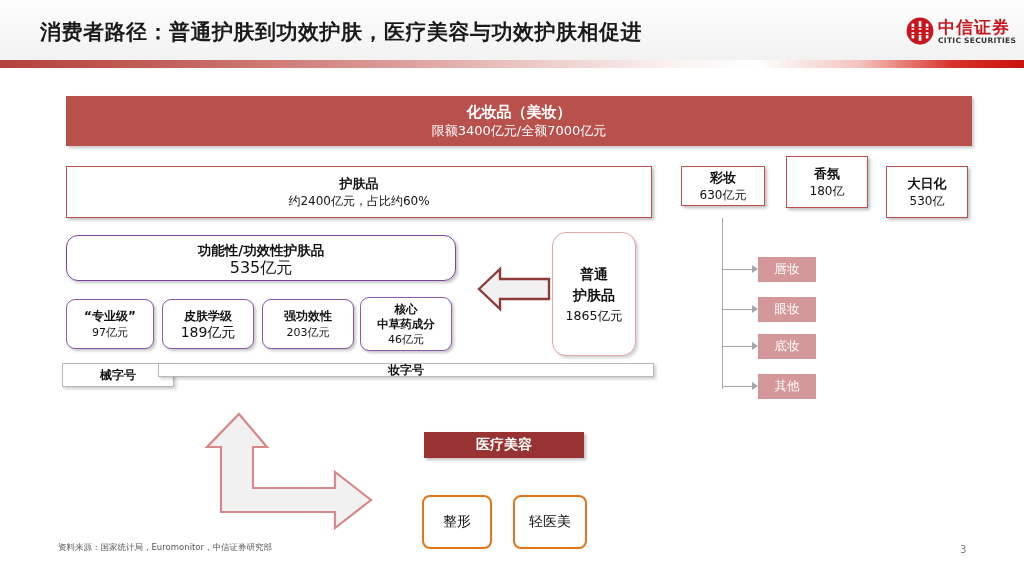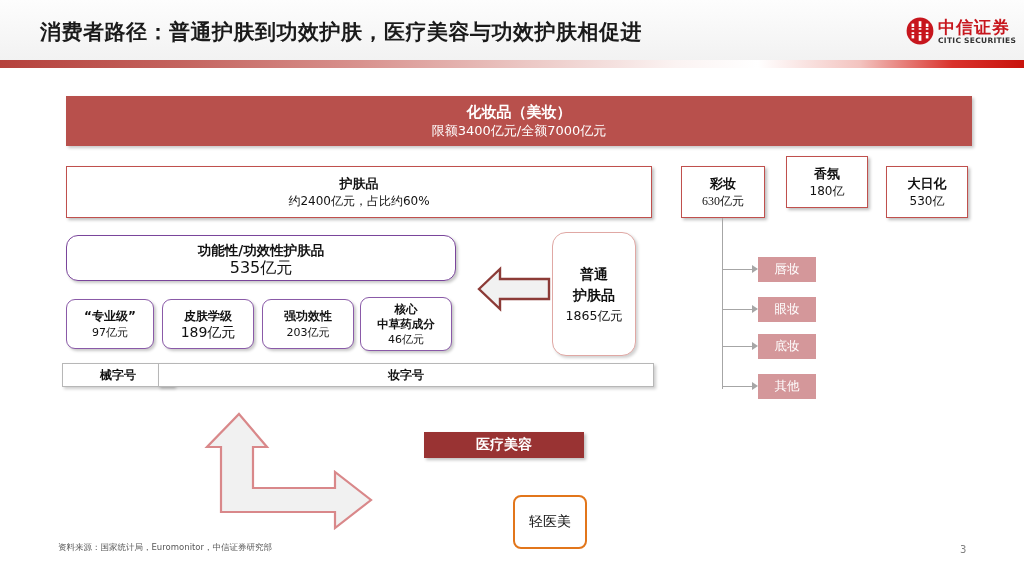--- a/index.html
+++ b/index.html
@@ -132,21 +132,21 @@
   <div class="box redbar" style="left:66px; top:96px; width:906px; height:50px;">
     <div class="ttl" style="font-size:15px; line-height:20px;">化妆品（美妆）</div>
     <div class="sub" style="font-size:13px; line-height:18px;">限额3400亿元/全额7000亿元</div>
   </div>
 
   <div class="box whitebox-red" style="left:66px; top:166px; width:586px; height:52px;">
     <div class="ttl" style="font-size:13px; line-height:18px;">护肤品</div>
     <div class="sub" style="font-size:12px; line-height:17px;">约2400亿元，占比约60%</div>
   </div>
 
-  <div class="box whitebox-red" style="left:681px; top:166px; width:84px; height:52px;font-family:Liberation Serif, serif;">
+  <div class="box whitebox-red" style="left:681px; top:166px; width:84px; height:40px;">
     <div class="ttl" style="font-size:13px; line-height:18px;">彩妆</div>
     <div class="sub" style="font-size:12px; line-height:17px;">630亿元</div>
   </div>
 
   <div class="box whitebox-red" style="left:786px; top:156px; width:82px; height:52px;">
     <div class="ttl" style="font-size:13px; line-height:18px;">香氛</div>
     <div class="sub" style="font-size:12px; line-height:17px;">180亿</div>
   </div>
 
   <div class="box whitebox-red" style="left:886px; top:166px; width:82px; height:52px;">
@@ -200,21 +200,21 @@
 
   <div class="box purplebox-sm" style="left:360px; top:297px; width:92px; height:54px;">
     <div class="ttl" style="font-size:11.5px; line-height:15px;">核心</div>
     <div class="ttl" style="font-size:11.5px; line-height:15px;">中草药成分</div>
     <div class="sub" style="font-size:11px; line-height:15px;">46亿元</div>
   </div>
 
   <div class="box graybox" style="left:62px; top:363px; width:112px; height:24px; font-size:12px; font-weight:bold;">
     <span>械字号</span>
   </div>
-  <div class="box graybox" style="left:158px; top:363px; width:496px; height:24px; font-size:12px; font-weight:bold;">
+  <div class="box graybox" style="left:158px; top:363px; width:496px; height:14px; font-size:12px; font-weight:bold;">
     <span>妆字号</span>
   </div>
 
   <div class="box pinkround" style="left:552px; top:232px; width:84px; height:124px;">
     <div class="ttl" style="font-size:14px; line-height:21px;">普通</div>
     <div class="ttl" style="font-size:14px; line-height:21px;">护肤品</div>
     <div class="sub" style="font-size:12.5px; line-height:19px;">1865亿元</div>
   </div>
 
   <svg style="position:absolute; left:478px; top:265px;" width="72" height="48" viewBox="0 0 72 48">
@@ -222,20 +222,23 @@
   </svg>
 
   <svg style="position:absolute; left:183px; top:404px;" width="196" height="137" viewBox="0 0 196 137">
     <polygon points="56,10 84,43 70,43 70,84 152,84 152,68 188,96 152,124 152,108 38,108 38,43 24,43" fill="#f1f1f1" stroke="#d9888a" stroke-width="2.2" stroke-linejoin="miter"></polygon>
   </svg>
 
   <div class="box darkredbar" style="left:424px; top:432px; width:160px; height:26px; font-size:14px; font-weight:bold;">
     <span>医疗美容</span>
   </div>
 
+  <div class="box orangebox" style="left:422px; top:495px; width:70px; height:54px; font-size:14px;">
+    <span>整形</span>
+  </div>
   <div class="box orangebox" style="left:513px; top:495px; width:74px; height:54px; font-size:14px;">
     <span>轻医美</span>
   </div>
 
   <div id="footnote">资料来源：国家统计局，Euromonitor，中信证券研究部</div>
   <div id="pagenum">3</div>
 
 </div>
 
 </body></html>

